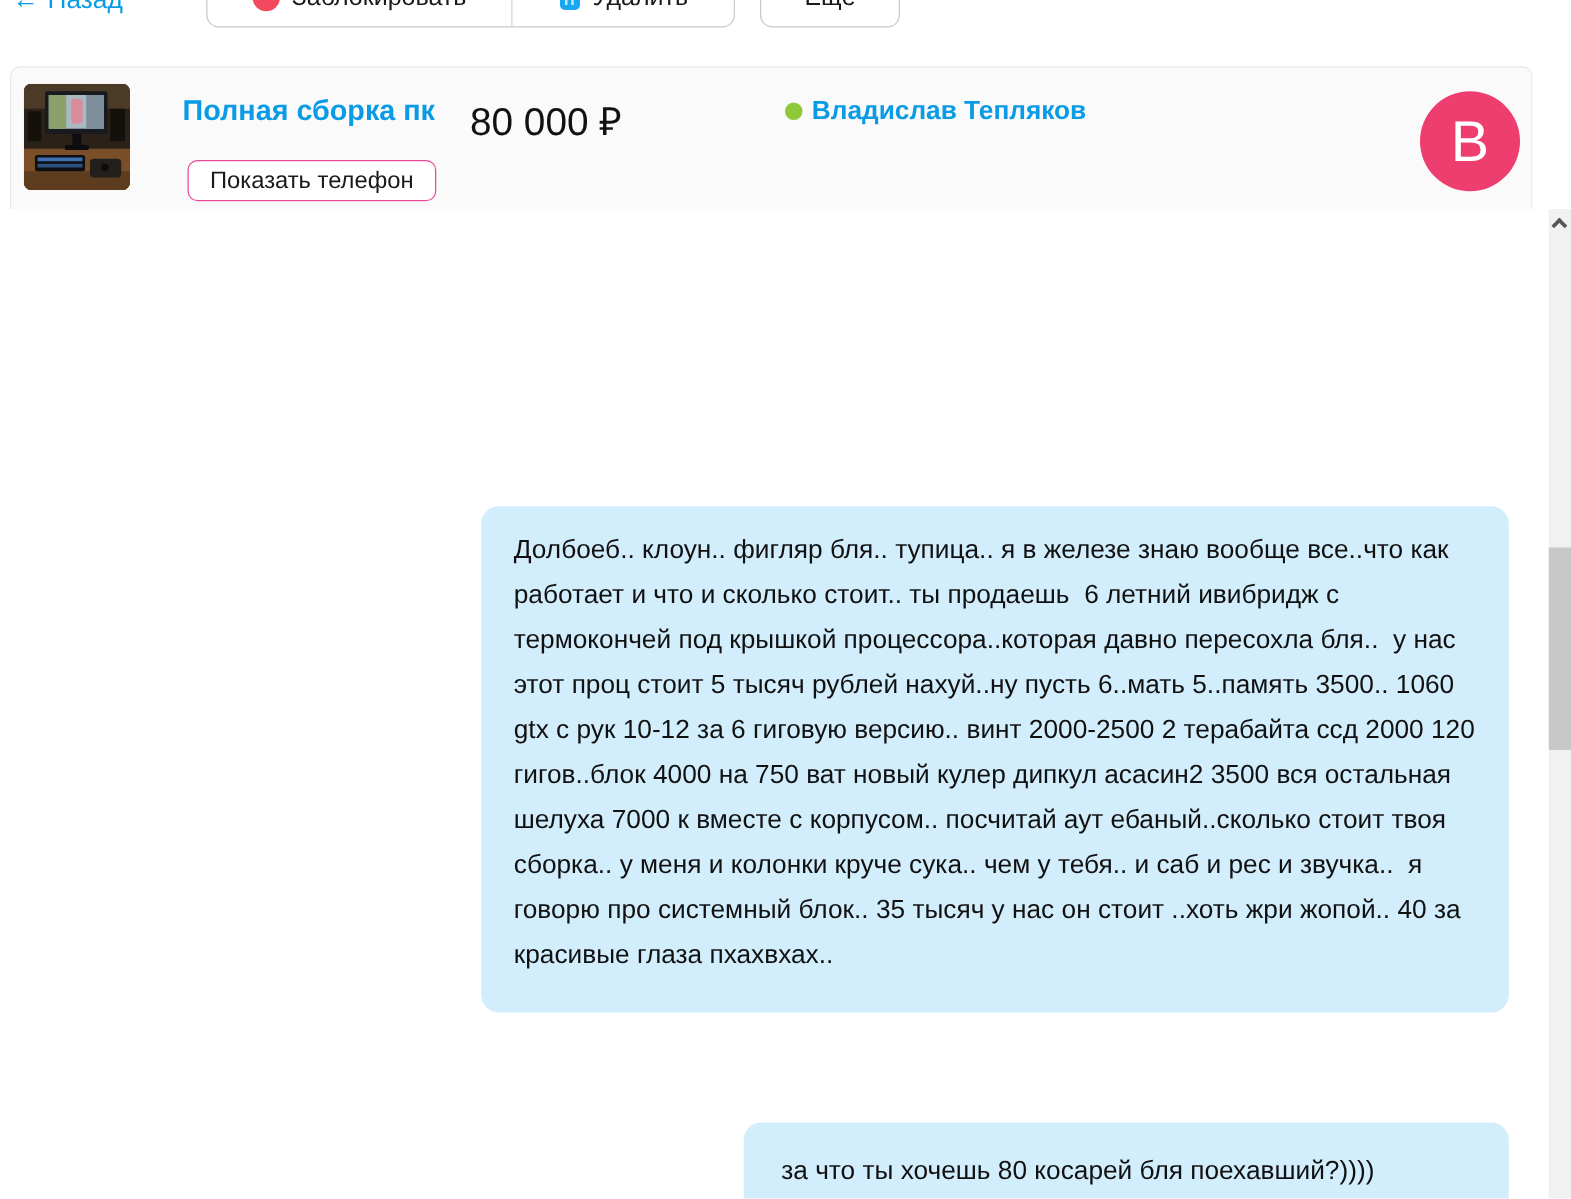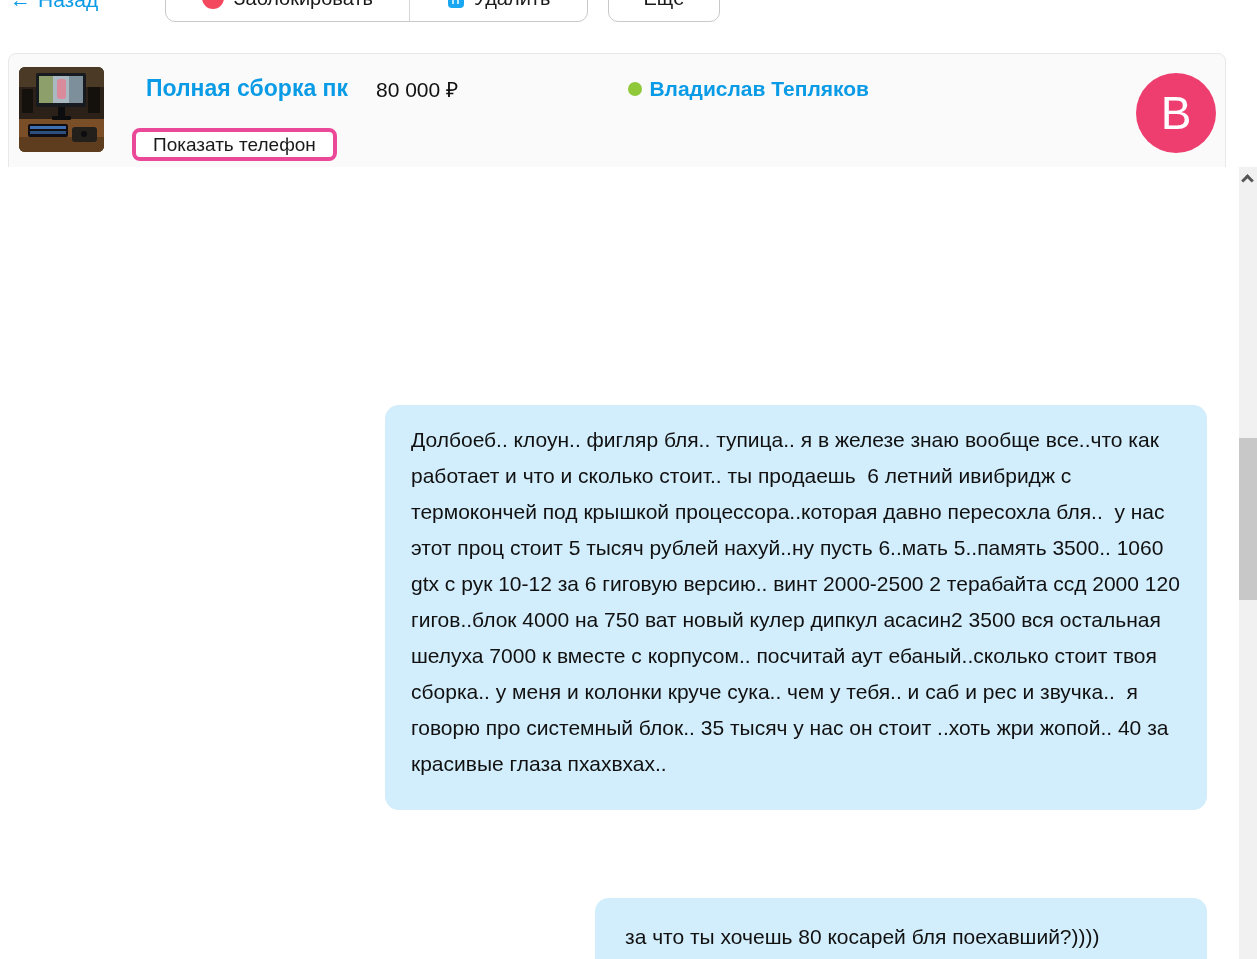--- a/index.html
+++ b/index.html
@@ -31,23 +31,23 @@
     font-family:inherit; color:#1a1a1a; display:flex; align-items:center;
     justify-content:center; cursor:pointer; }
 
   
   .card { position:absolute; left:8px; top:41px; width:1218px; height:126px;
     background:#fafafa; border:1px solid #e8e8e8; border-radius:8px;margin-top:12px; }
   .thumb { position:absolute; left:10px; top:13px; width:85px; height:85px;
     border-radius:6px; overflow:hidden; }
   .card-title { position:absolute; left:137px; top:21px; font-size:23px;
     font-weight:bold; color:#0a9be6; text-decoration:none; cursor:pointer; }
-  .card-price { position:absolute; left:367px; top:21px; font-size:21px; color:#111; }
-  .btn-phone { position:absolute; left:123px; top:74px; height:33px; padding:0 17px;
-    background:#fff; border:4px solid #ec4899; border-radius:8px; font-size:19px;
+  .card-price { position:absolute; left:367px; top:21px; font-size:31px; color:#111; }
+  .btn-phone { position:absolute; left:141px; top:74px; height:33px; padding:0 17px;
+    background:#fff; border:1px solid #ec4899; border-radius:8px; font-size:19px;
     font-family:inherit; color:#1a1a1a; cursor:pointer; }
   .seller { position:absolute; right:356px; top:23px; display:flex;
     align-items:center; gap:7px; }
   .online-dot { width:14px; height:14px; border-radius:50%; background:#8fc93a; }
   .seller-name { font-size:21px; font-weight:bold; color:#0a9be6;
     text-decoration:none; cursor:pointer; }
   .avatar { position:absolute; right:9px; top:19px; width:80px; height:80px;
     border-radius:50%; background:#ee3d6f; color:#fff; font-size:46px;
     display:flex; align-items:center; justify-content:center; }
 

